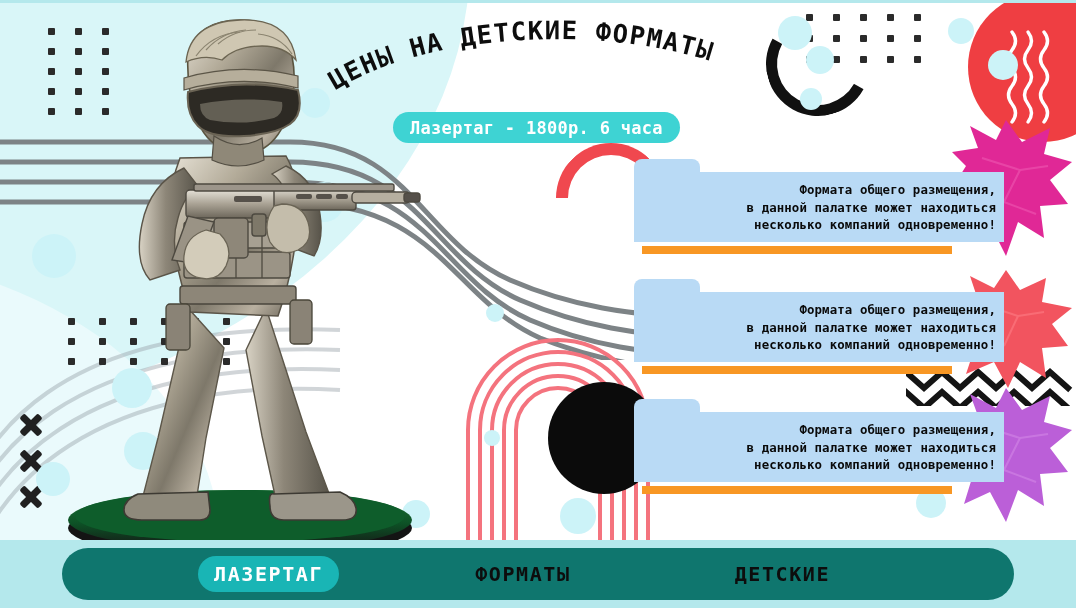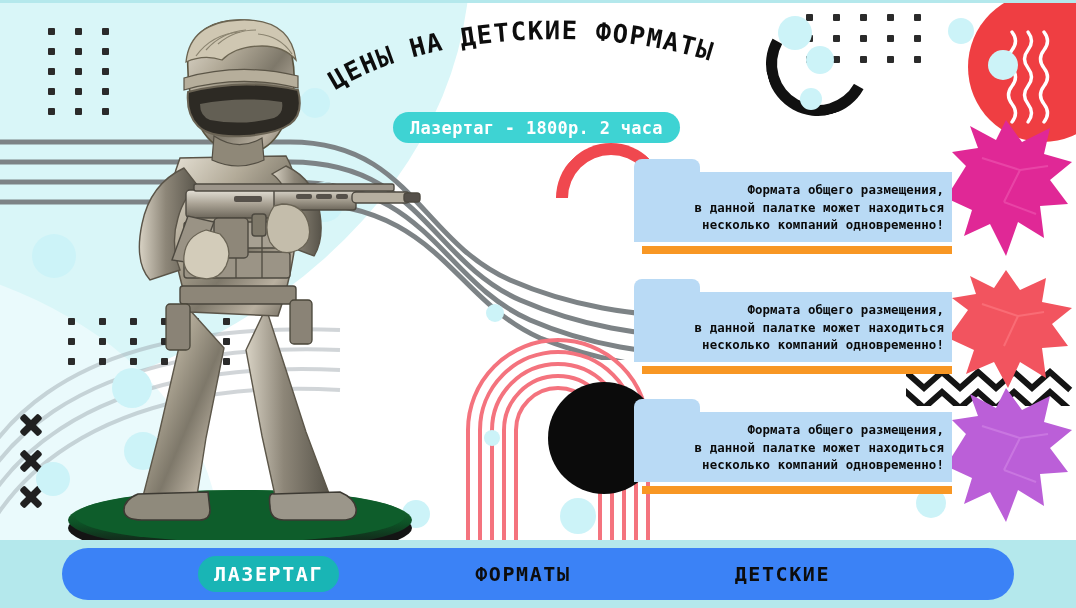--- a/index.html
+++ b/index.html
@@ -47,38 +47,38 @@
   .arc-title{position:absolute;left:318px;top:14px;width:450px;height:90px;}
   .arc-title text{font-family:"DejaVu Sans Mono","Liberation Mono",monospace;font-size:25.5px;
     font-weight:bold;fill:#0d0d0d;letter-spacing:1.4px;}
 
   
   .price-badge{position:absolute;left:393px;top:112px;height:31px;padding:0 17px;
     display:flex;align-items:center;background:#3ed3d3;border-radius:17px;
     color:#ffffff;font-size:17px;font-weight:bold;letter-spacing:.3px;white-space:nowrap;}
 
   
-  .card{position:absolute;width:318px;}
+  .card{position:absolute;width:370px;}
   .card .notch{position:absolute;left:0;top:-13px;width:66px;height:16px;background:#b9daf5;
     border-radius:8px 8px 0 0;}
   .card .body{position:relative;background:#b9daf5;padding:9px 8px 8px 8px;}
   .card .body p{margin:0;text-align:right;color:#0a0a0a;font-size:12.4px;font-weight:bold;
     line-height:1.42;letter-spacing:.1px;}
   .card .ubar{position:absolute;left:8px;width:310px;height:8px;background:#f89724;}
 
   #card1{left:634px;top:172px;}
   #card2{left:634px;top:292px;}
   #card3{left:634px;top:412px;}
 
   
   .gel{position:absolute;}
 
   
   .bottom-bar{position:absolute;left:0;bottom:0;width:1076px;height:68px;background:#b4e8ec;}
-  .tabs-pill{position:absolute;left:62px;top:8px;width:952px;height:52px;background:#3b82f6;
+  .tabs-pill{position:absolute;left:62px;top:8px;width:952px;height:52px;background:#0f766e;
     border-radius:26px;display:flex;align-items:center;}
   .tab{flex:0 0 auto;font-size:20px;font-weight:bold;color:#0d0d0d;letter-spacing:1.6px;
     display:flex;align-items:center;justify-content:center;height:36px;border-radius:18px;padding:0 16px;}
   .tab.active{background:#19b5b5;color:#ffffff;}
   #tab0{margin-left:136px;}
   #tab1{margin-left:120px;}
   #tab2{margin-left:132px;}
 
   .top-hairline{position:absolute;left:0;top:0;width:1076px;height:3px;background:#b4e8ec;}
 </style>
@@ -319,21 +319,21 @@
     <svg viewBox="0 0 450 90" width="450" height="90">
       <defs>
         <path id="titlearc" d="M6 84 C110 8 340 8 444 70" fill="none"></path>
       </defs>
       <text>
         <textPath href="#titlearc" startOffset="3%">ЦЕНЫ НА ДЕТСКИЕ ФОРМАТЫ</textPath>
       </text>
     </svg>
   </div>
 
-  <div class="price-badge">Лазертаг - 1800р. 2 часа</div>
+  <div class="price-badge">Лазертаг - 1800р. 6 часа</div>
 
   <svg class="gel" style="left:944px;top:118px;width:132px;height:140px;" viewBox="0 0 132 140">
     <path d="M22 48 L8 34 L34 30 L26 8 L52 22 L62 2 L78 24 L106 10 L100 36 L128 44
              L106 62 L124 86 L96 88 L100 120 L74 104 L62 138 L46 106 L20 118 L28 92
              L2 80 Z" fill="#e02896"></path>
     <g fill="none" stroke="#f05cb4" stroke-width="2" opacity=".55">
       <path d="M38 40 L76 52 L60 84"></path>
         <path d="M76 52 L104 48"></path>
         <path d="M60 84 L92 96"></path>
     </g>

